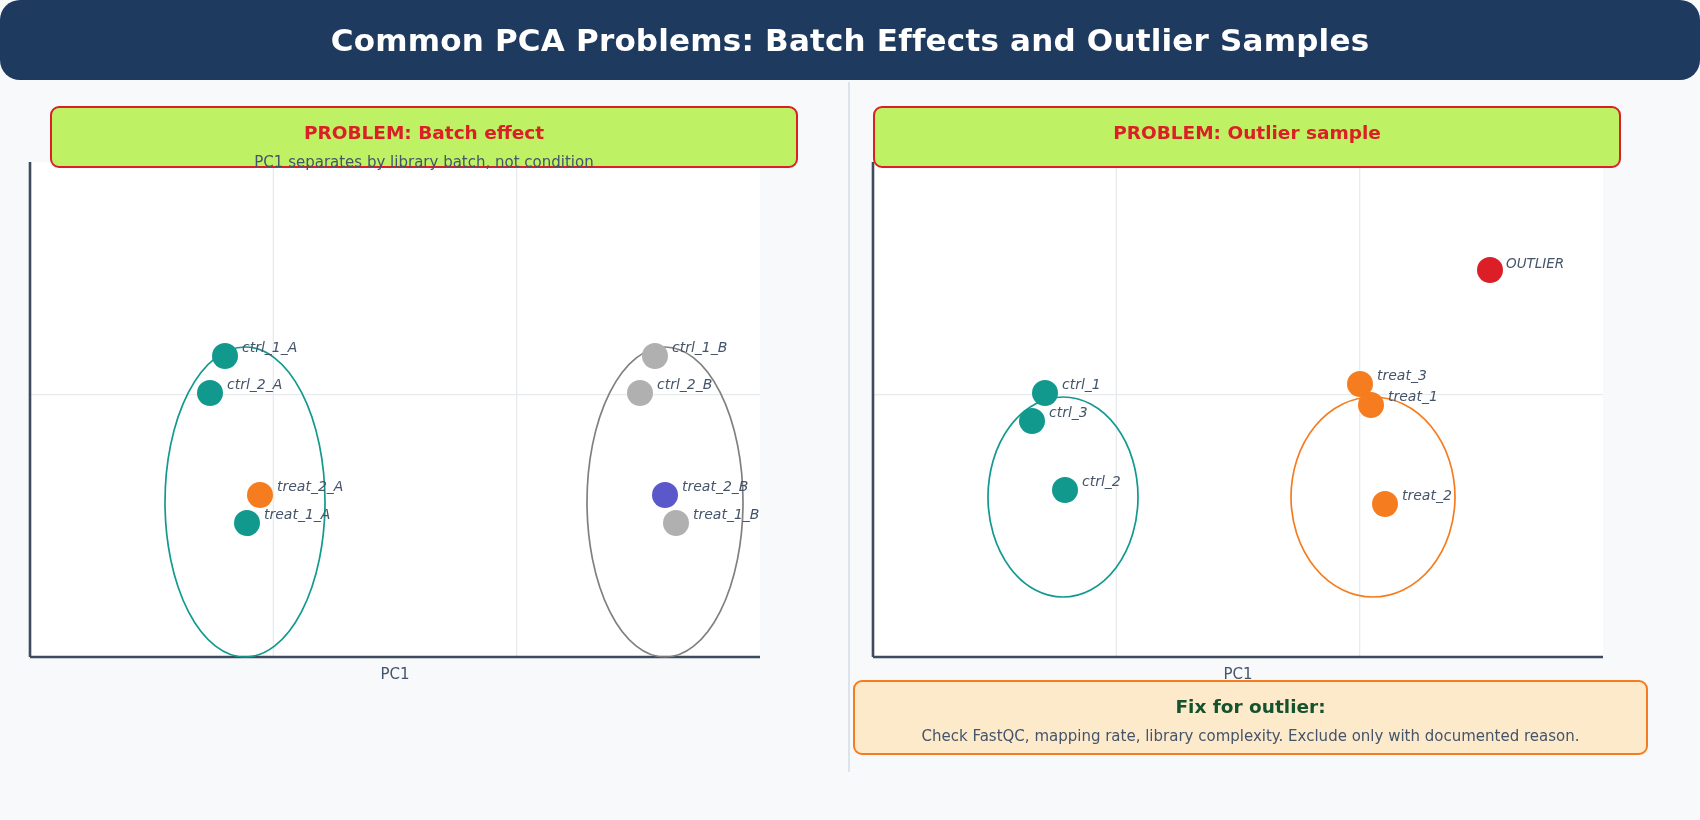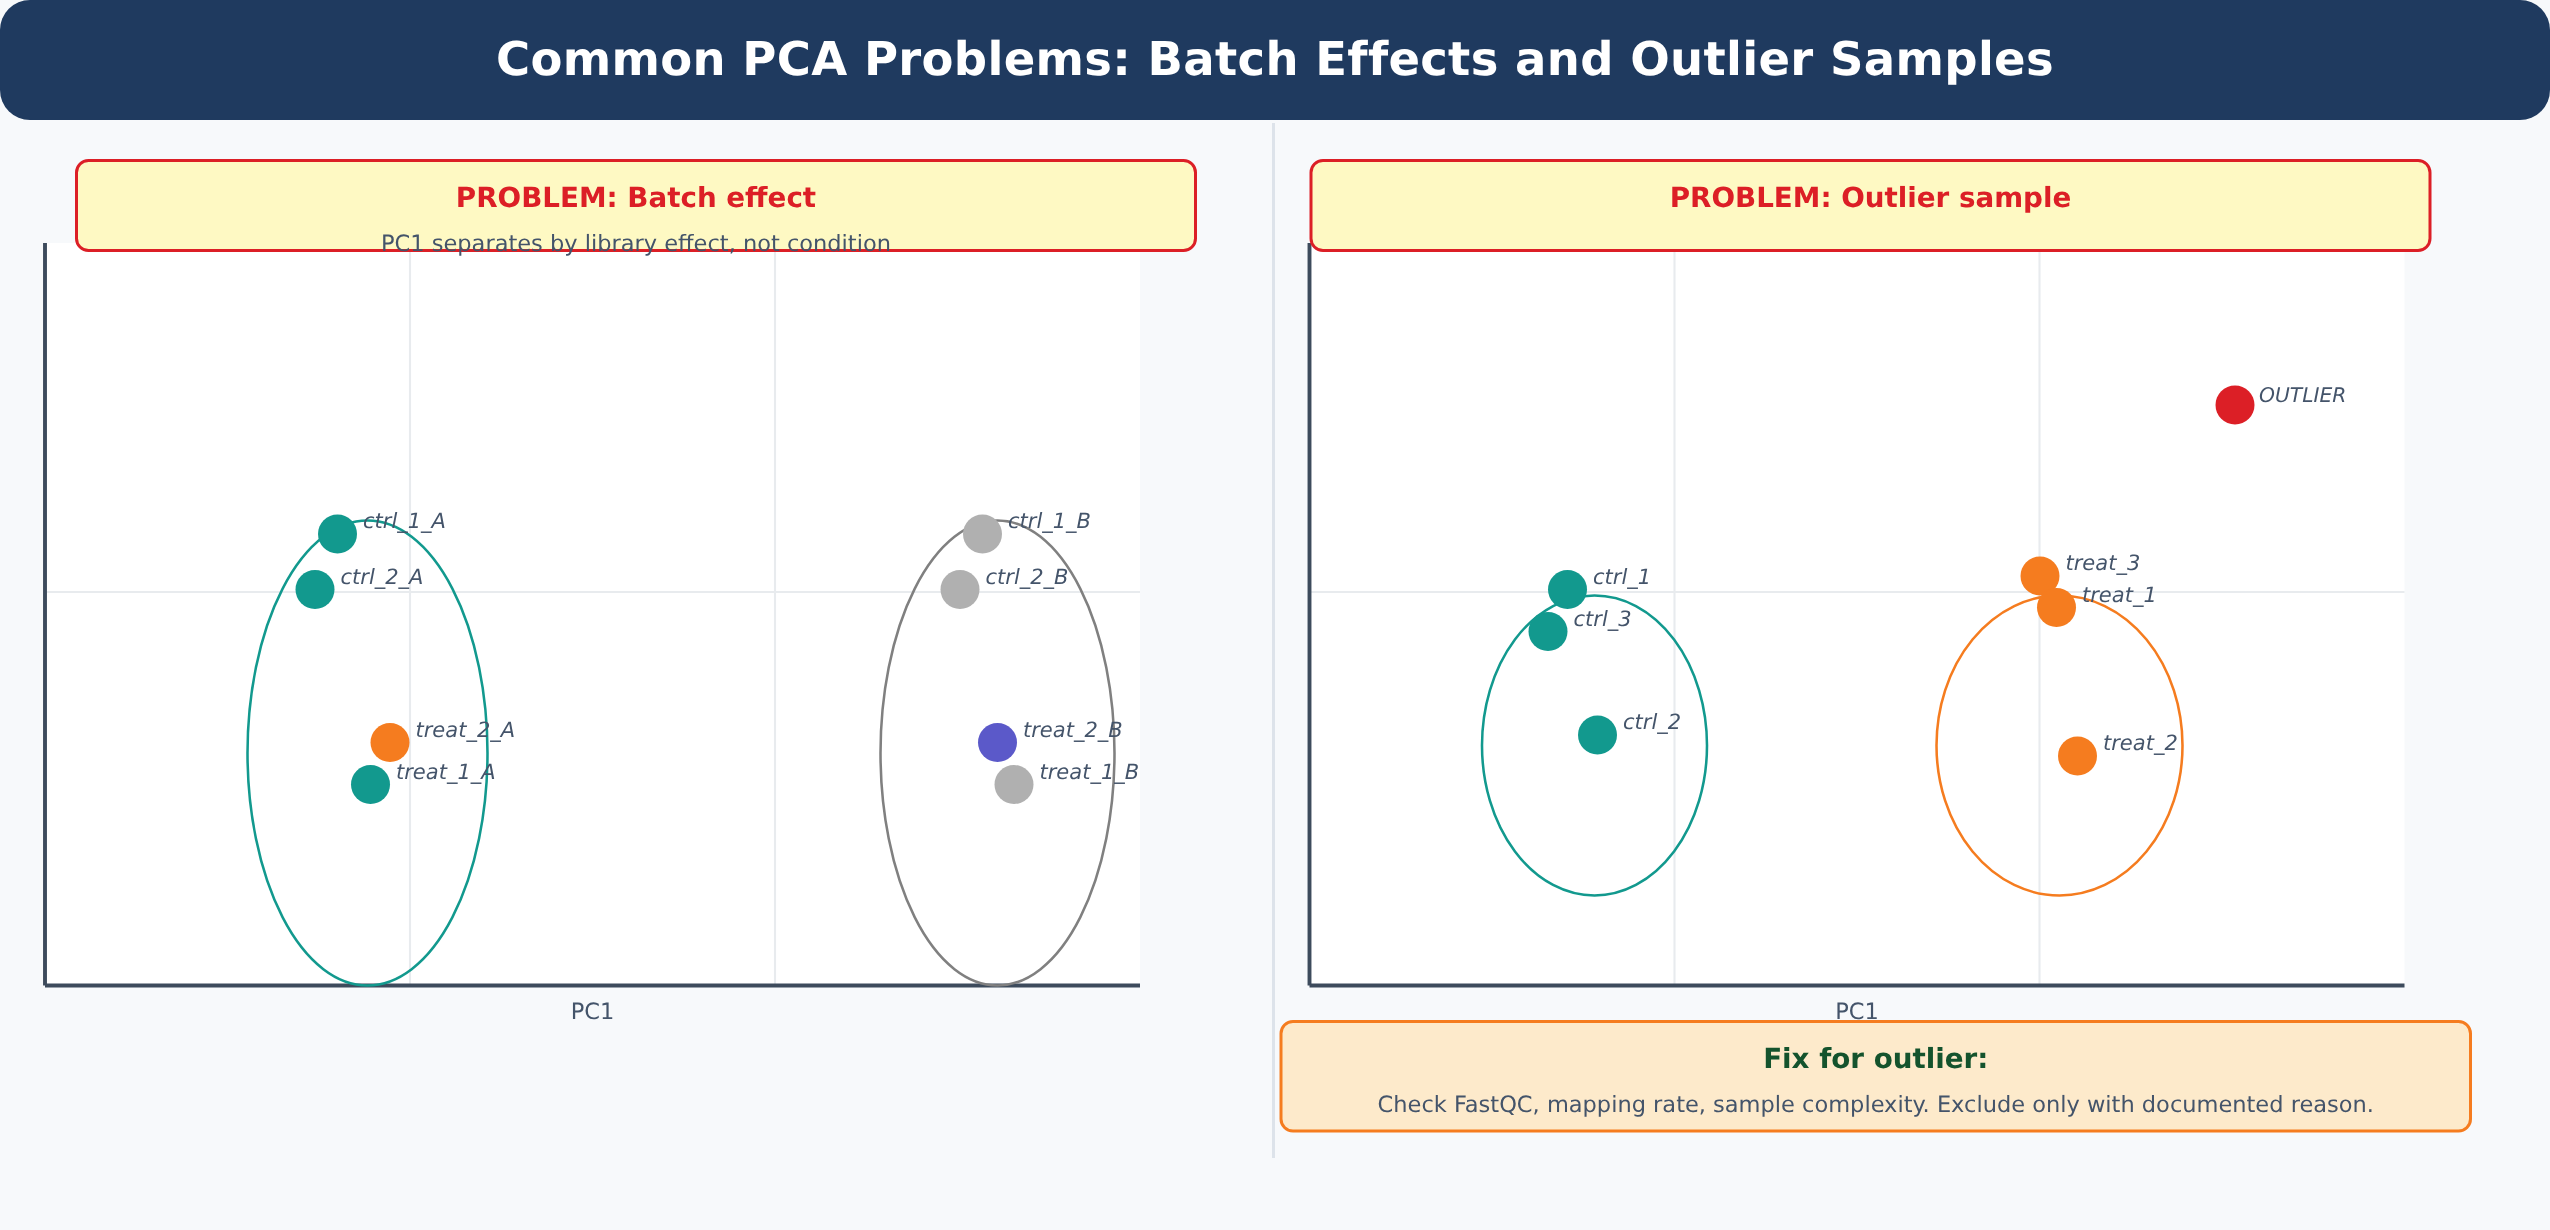--- a/index.html
+++ b/index.html
@@ -48,21 +48,21 @@
   }
   .callout-title{
     font-size:18.5px;font-weight:bold;line-height:1.25;
     font-family:"DejaVu Sans","Liberation Sans",sans-serif;
   }
   .callout-sub{
     font-size:15px;color:#44546a;line-height:1.3;margin-top:9px;
     font-family:"DejaVu Sans","Liberation Sans",sans-serif;
   }
   .problem-box{
-    background:#fef9c3;border:2.4px solid #dc1f26;
+    background:#bef264;border:2.4px solid #dc1f26;
   }
   .problem-box .callout-title{color:#dc1f26;}
 
   .fix-box-teal{background:#ccf5e9;border:2.4px solid #0f9b8e;}
   .fix-box-teal .callout-title{color:#0f9b8e;}
   .fix-box-orange{background:#fdeacb;border:2.4px solid #f57c1f;}
   .fix-box-orange .callout-title{color:#14532d;}
 
   .prob-left{left:50px;top:26px;width:748px;height:62px;}
   .prob-right{left:22px;top:26px;width:748px;height:62px;}
@@ -120,21 +120,21 @@
           <circle cx="665" cy="415" r="13" fill="#5b59c9"></circle>
           <text x="682" y="411" class="pt-label">treat_2_B</text>
           <circle cx="676" cy="443" r="13" fill="#b0b0b0"></circle>
           <text x="693" y="439" class="pt-label">treat_1_B</text>
           <text x="395" y="599" text-anchor="middle" class="axis-label">PC1</text>
         </svg>
     </div>
 
     <div class="callout problem-box prob-left">
       <div class="callout-title">PROBLEM: Batch effect</div>
-      <div class="callout-sub">PC1 separates by library effect, not condition</div>
+      <div class="callout-sub">PC1 separates by library batch, not condition</div>
     </div>
 
   </div>
 
   <div class="panel panel-right">
     <div class="plot-wrap">
       <svg class="plot" id="svg-right" width="849" height="620" viewBox="0 0 849 620">
           <rect x="22" y="82" width="730" height="495" fill="#ffffff"></rect>
           <line x1="265.33333333333337" y1="82" x2="265.33333333333337" y2="577" stroke="#e8ebee" stroke-width="1.4"></line>
           <line x1="508.6666666666667" y1="82" x2="508.6666666666667" y2="577" stroke="#e8ebee" stroke-width="1.4"></line>
@@ -160,17 +160,17 @@
           <text x="387" y="599" text-anchor="middle" class="axis-label">PC1</text>
         </svg>
     </div>
 
     <div class="callout problem-box prob-right">
       <div class="callout-title">PROBLEM: Outlier sample</div>
     </div>
 
     <div class="callout fix-box-orange fix-right">
       <div class="callout-title">Fix for outlier:</div>
-      <div class="callout-sub">Check FastQC, mapping rate, sample complexity. Exclude only with documented reason.</div>
+      <div class="callout-sub">Check FastQC, mapping rate, library complexity. Exclude only with documented reason.</div>
     </div>
   </div>
 
 </div>
 
 </body></html>

